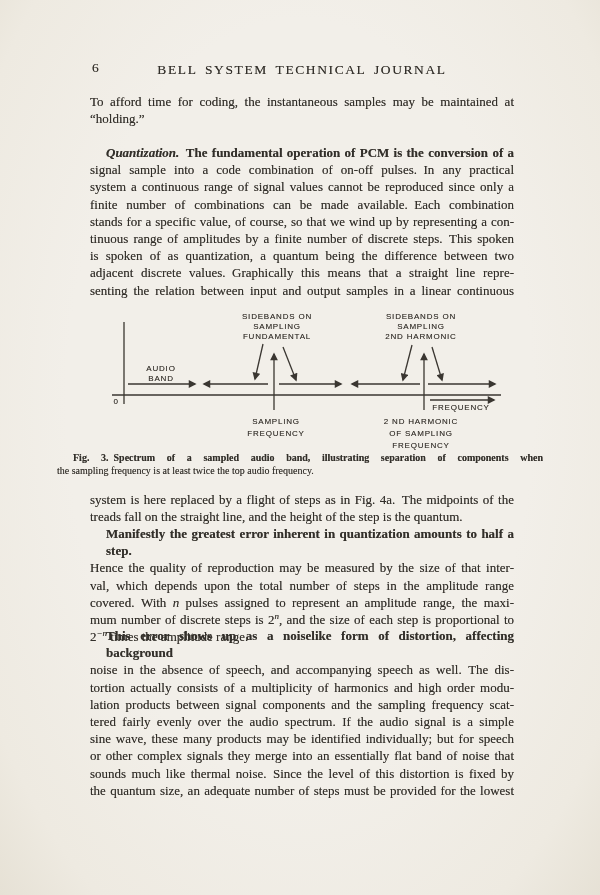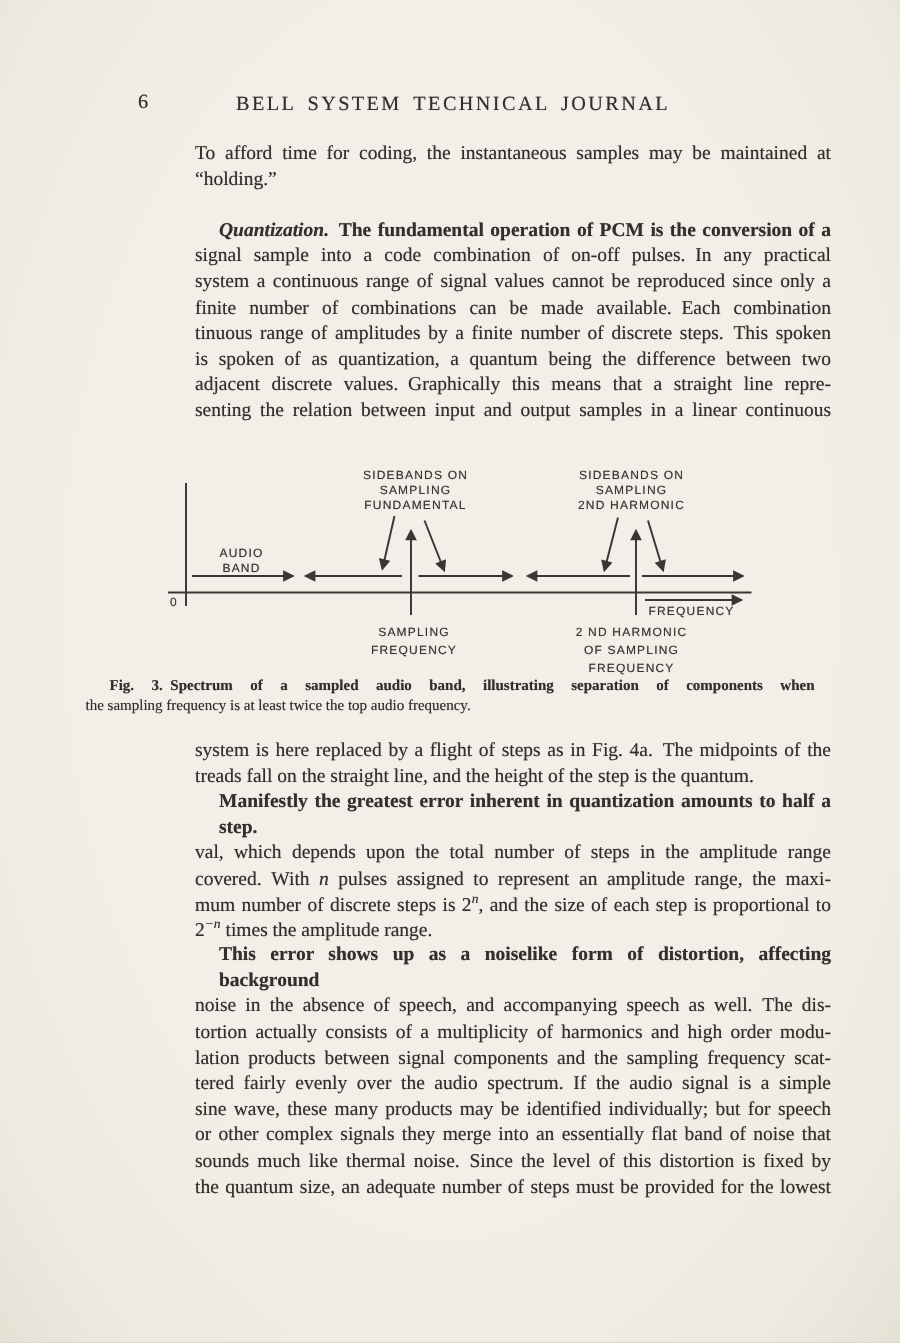--- a/index.html
+++ b/index.html
@@ -7,21 +7,21 @@
     position:relative; width:600px; height:895px; overflow:hidden;
     background: radial-gradient(ellipse at 50% 45%, #f2efe9 55%, #eeeae1 85%, #e6e1d5 100%);
     font-family:"Liberation Serif","DejaVu Serif",serif;
     color:#322f2a;
     text-shadow:0 0 .5px rgba(55,50,42,.55);
   }
   .abs { position:absolute; }
   .header { top:60px; left:90px; width:424px; height:18px; text-align:center; }
   .pagenum { position:absolute; left:2px; top:0; font-size:13.5px; }
   .jtitle { font-size:13.5px; letter-spacing:1.6px; word-spacing:3px; }
-  .para { left:90px; width:424px;margin-left:40px; }
+  .para { left:90px; width:424px; }
   .line { line-height:17.2px; font-size:13px; }
   .j { text-align:justify; text-align-last:justify; }
   .last { text-align:left; text-align-last:left; }
   .indent { padding-left:16px;font-weight:bold; }
   .ital { font-style:italic; }
   sup.sn { font-size:9px; font-style:italic; line-height:0; }
   .caption { left:57px; width:486px; }
   .cap-line { font-size:10px; line-height:12.6px; }
   .fig text {
     font-family:"Liberation Sans","DejaVu Sans",sans-serif;
@@ -42,20 +42,21 @@
   <div class="abs para" style="top:93px">
     <div class="line j">To afford time for coding, the instantaneous samples may be maintained at</div>
     <div class="line last">“holding.”</div>
   </div>
 
   <div class="abs para" style="top:144px">
     <div class="line j indent"><span class="ital">Quantization.</span><span> The fundamental operation of PCM is the conversion of a</span></div>
     <div class="line j">signal sample into a code combination of on-off pulses. In any practical</div>
     <div class="line j">system a continuous range of signal values cannot be reproduced since only a</div>
     <div class="line j">finite number of combinations can be made available. Each combination</div>
+    <div class="line j">stands for a specific value, of course, so that we wind up by representing a con-</div>
     <div class="line j">tinuous range of amplitudes by a finite number of discrete steps. This spoken</div>
     <div class="line j">is spoken of as quantization, a quantum being the difference between two</div>
     <div class="line j">adjacent discrete values. Graphically this means that a straight line repre-</div>
     <div class="line j">senting the relation between input and output samples in a linear continuous</div>
   </div>
 
   <svg class="abs fig" style="left:55px; top:303px" width="460" height="152" viewBox="0 0 460 152">
     <defs>
       <marker id="ah" viewBox="0 0 10 10" refX="8" refY="5" markerWidth="8" markerHeight="6" orient="auto">
         <polygon points="0,0 10,5 0,10" fill="#3a3631"></polygon>
@@ -113,20 +114,21 @@
     <div class="cap-line last">the sampling frequency is at least twice the top audio frequency.</div>
   </div>
 
   <div class="abs para" style="top:491px">
     <div class="line j">system is here replaced by a flight of steps as in Fig. 4a. The midpoints of the</div>
     <div class="line last">treads fall on the straight line, and the height of the step is the quantum.</div>
   </div>
 
   <div class="abs para" style="top:525px">
     <div class="line j indent">Manifestly the greatest error inherent in quantization amounts to half a step.</div>
+    <div class="line j">Hence the quality of reproduction may be measured by the size of that inter-</div>
     <div class="line j">val, which depends upon the total number of steps in the amplitude range</div>
     <div class="line j"><span>covered. With </span><span class="ital">n</span><span> pulses assigned to represent an amplitude range, the maxi-</span></div>
     <div class="line j"><span>mum number of discrete steps is 2</span><sup class="sn">n</sup><span>, and the size of each step is proportional to</span></div>
     <div class="line last"><span>2</span><sup class="sn">−n</sup><span> times the amplitude range.</span></div>
   </div>
 
   <div class="abs para" style="top:627px">
     <div class="line j indent">This error shows up as a noiselike form of distortion, affecting background</div>
     <div class="line j">noise in the absence of speech, and accompanying speech as well. The dis-</div>
     <div class="line j">tortion actually consists of a multiplicity of harmonics and high order modu-</div>

